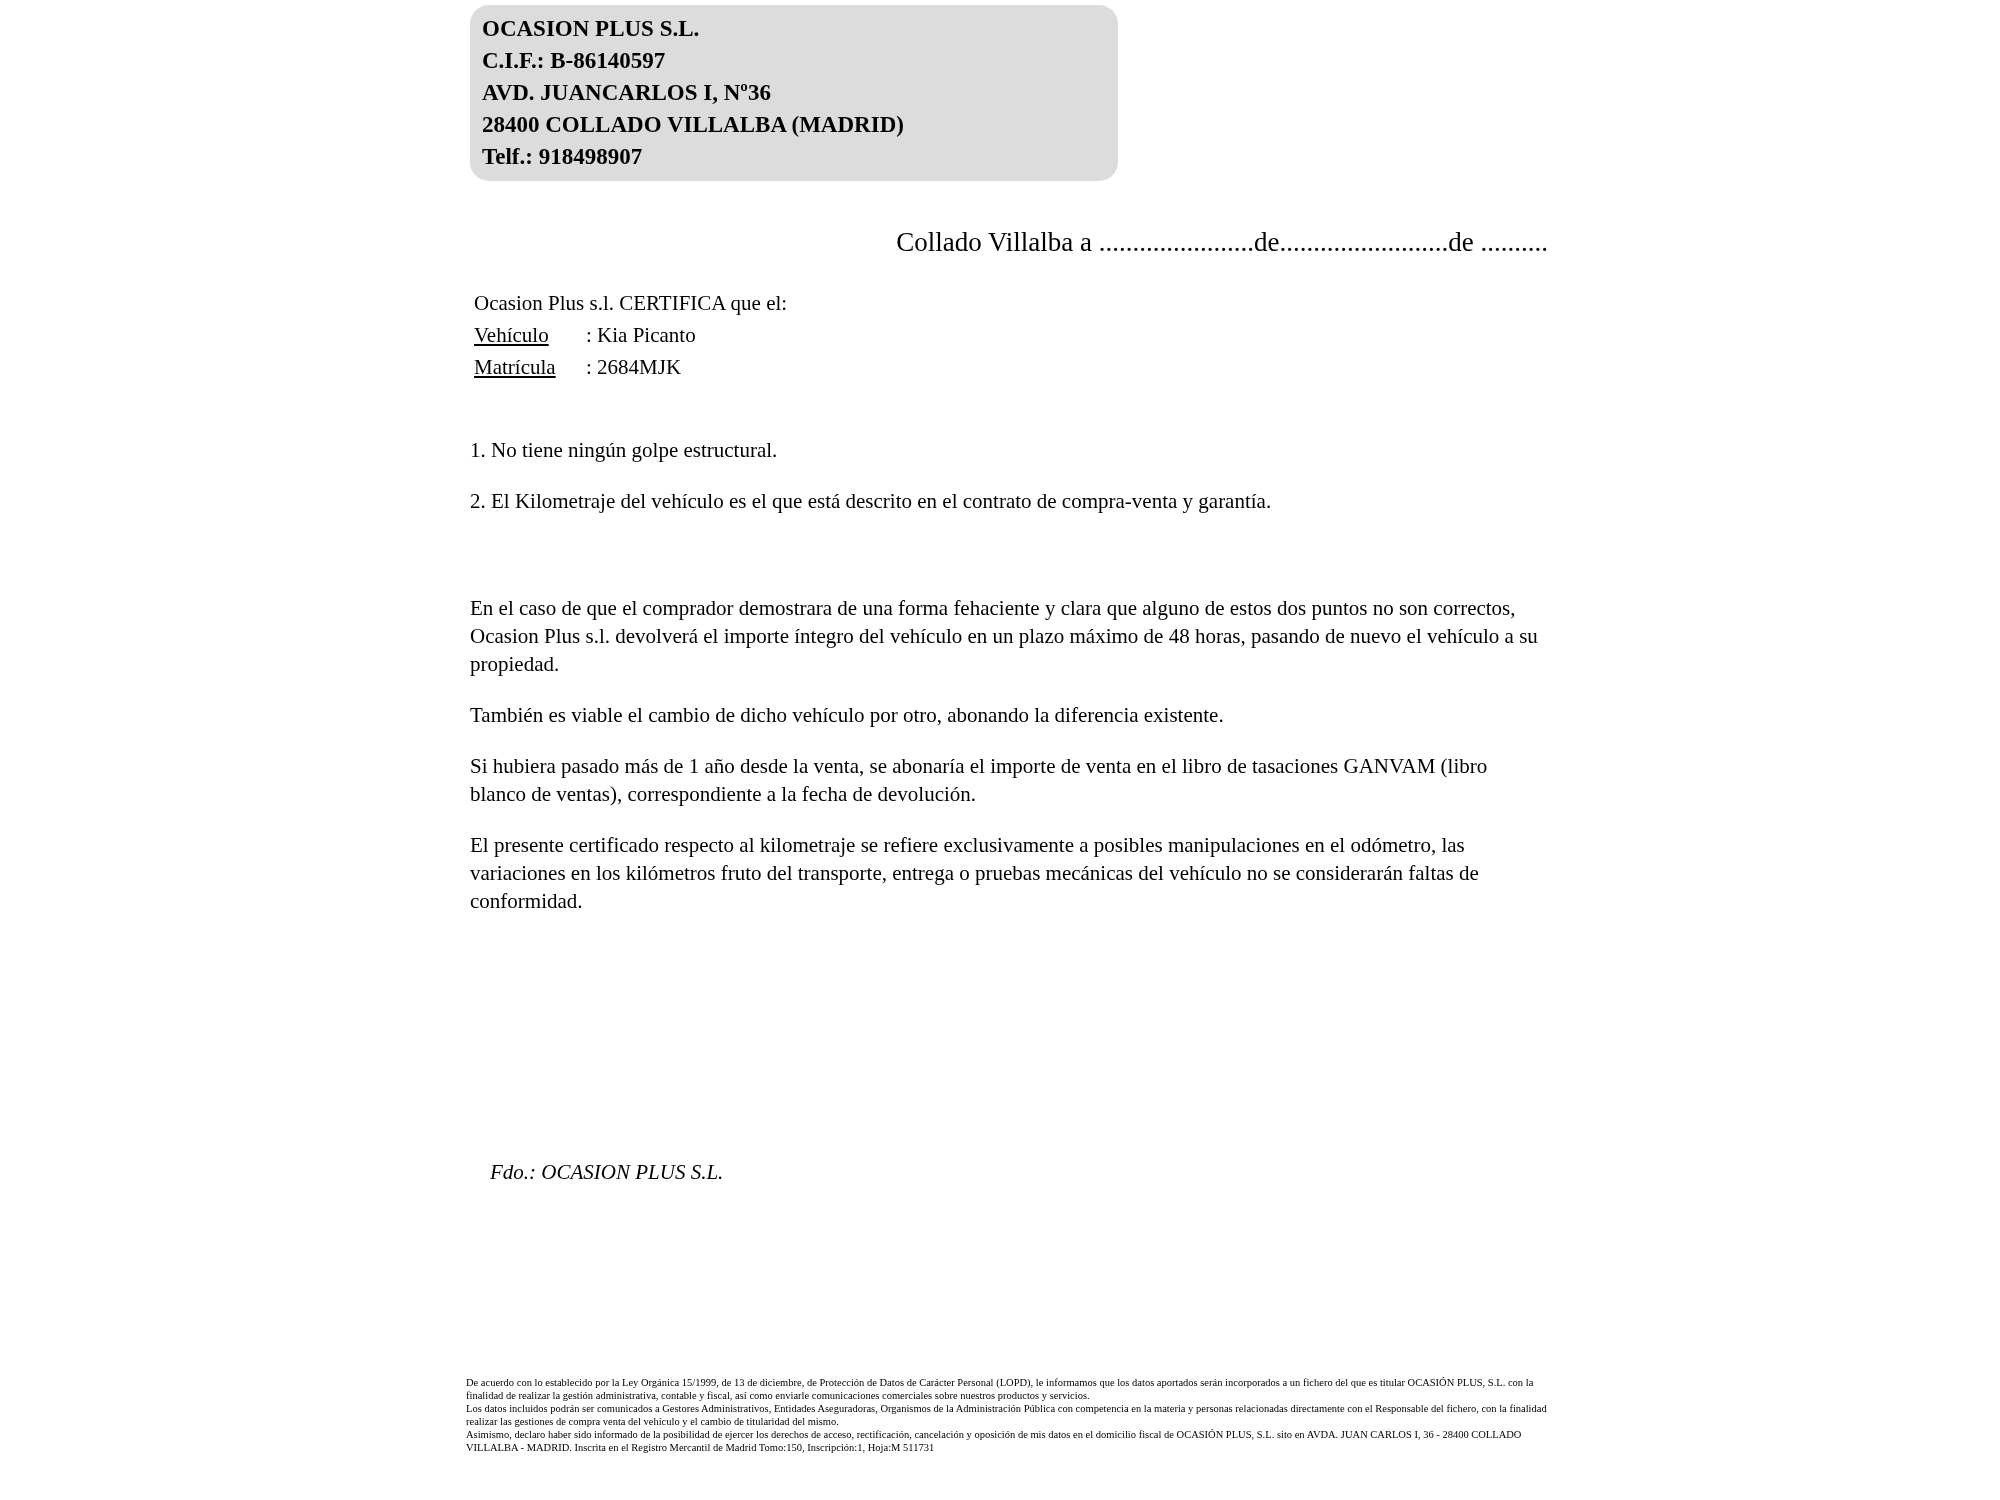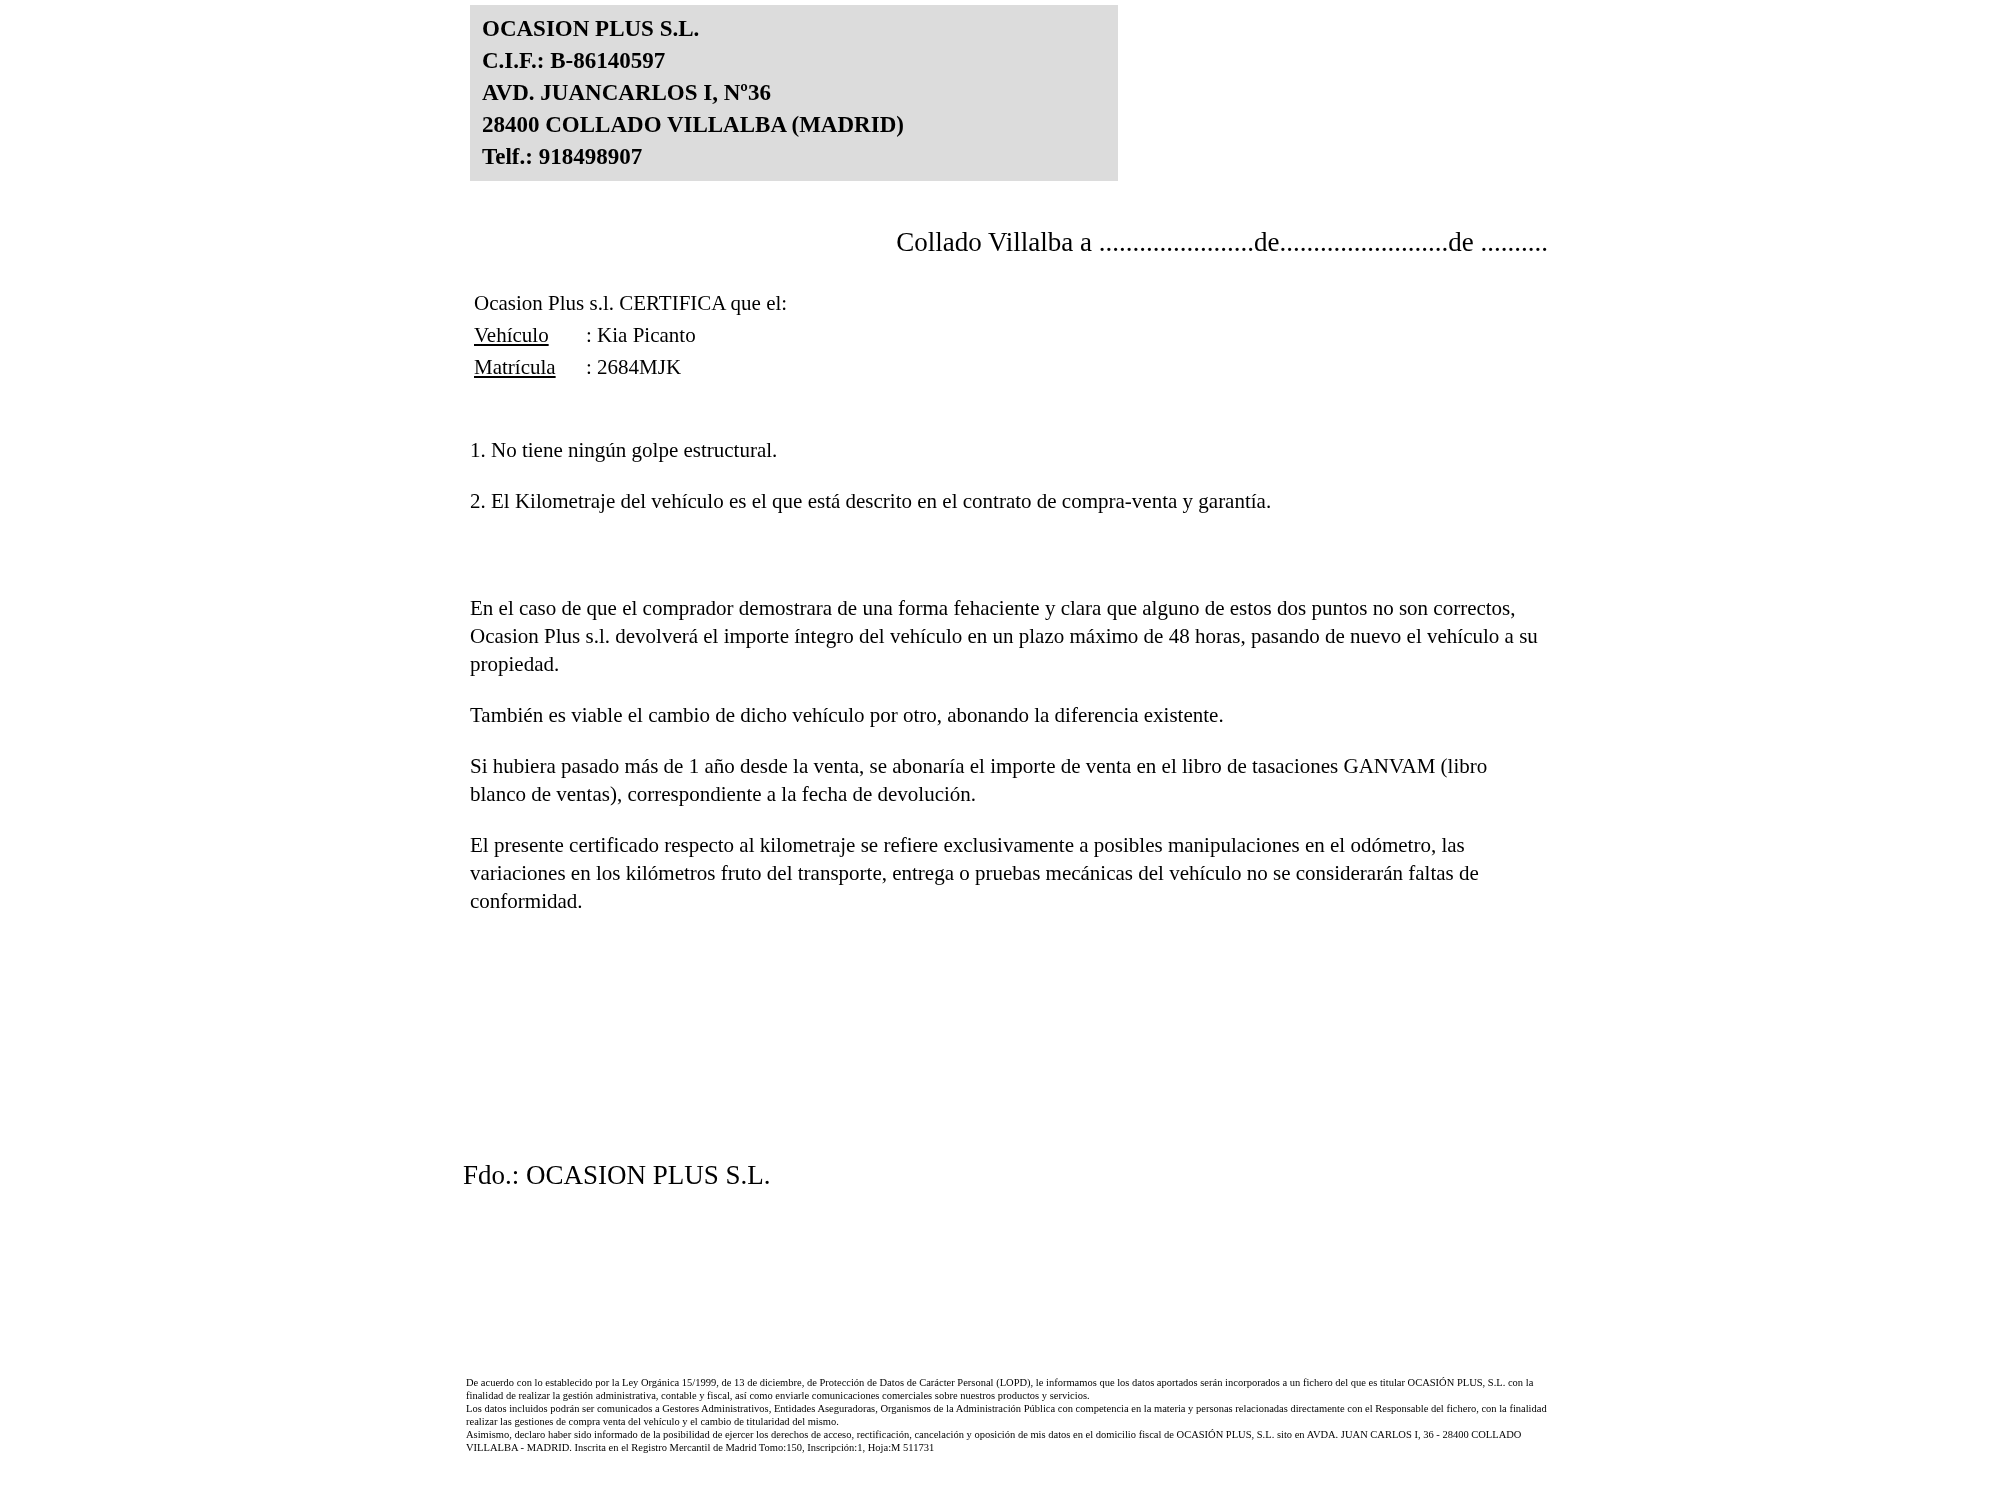--- a/index.html
+++ b/index.html
@@ -1,15 +1,15 @@
 <!DOCTYPE html>
 <html><head>
 <meta charset="utf-8">
 <style>
-  * { margin: 0; padding: 0; box-sizing: border-box; }
+  * { margin: 0; padding: 0; box-sizing: border-box; border-radius: 19px; }
   html, body { background: #ffffff; }
   .page {
     position: relative;
     width: 2000px;
     height: 1500px;
     background: #ffffff;
     font-family: "Liberation Serif", serif;
     color: #000000;
     overflow: hidden;
   }
@@ -58,23 +58,24 @@
     position: absolute;
     left: 470px;
     top: 594px;
     width: 1078px;
     font-size: 21px;
     line-height: 28px;
   }
   .paragraphs p { margin-bottom: 23px; }
   .signature {
     position: absolute;
-    left: 463px;
+    left: 490px;
     top: 1160px;
-    font-size: 27px;
+    font-size: 21px;
+    font-style: italic;
   }
   .legal-footer {
     position: absolute;
     left: 466px;
     top: 1376px;
     width: 1095px;
     font-size: 10.5px;
     line-height: 13px;
   }
 </style>

